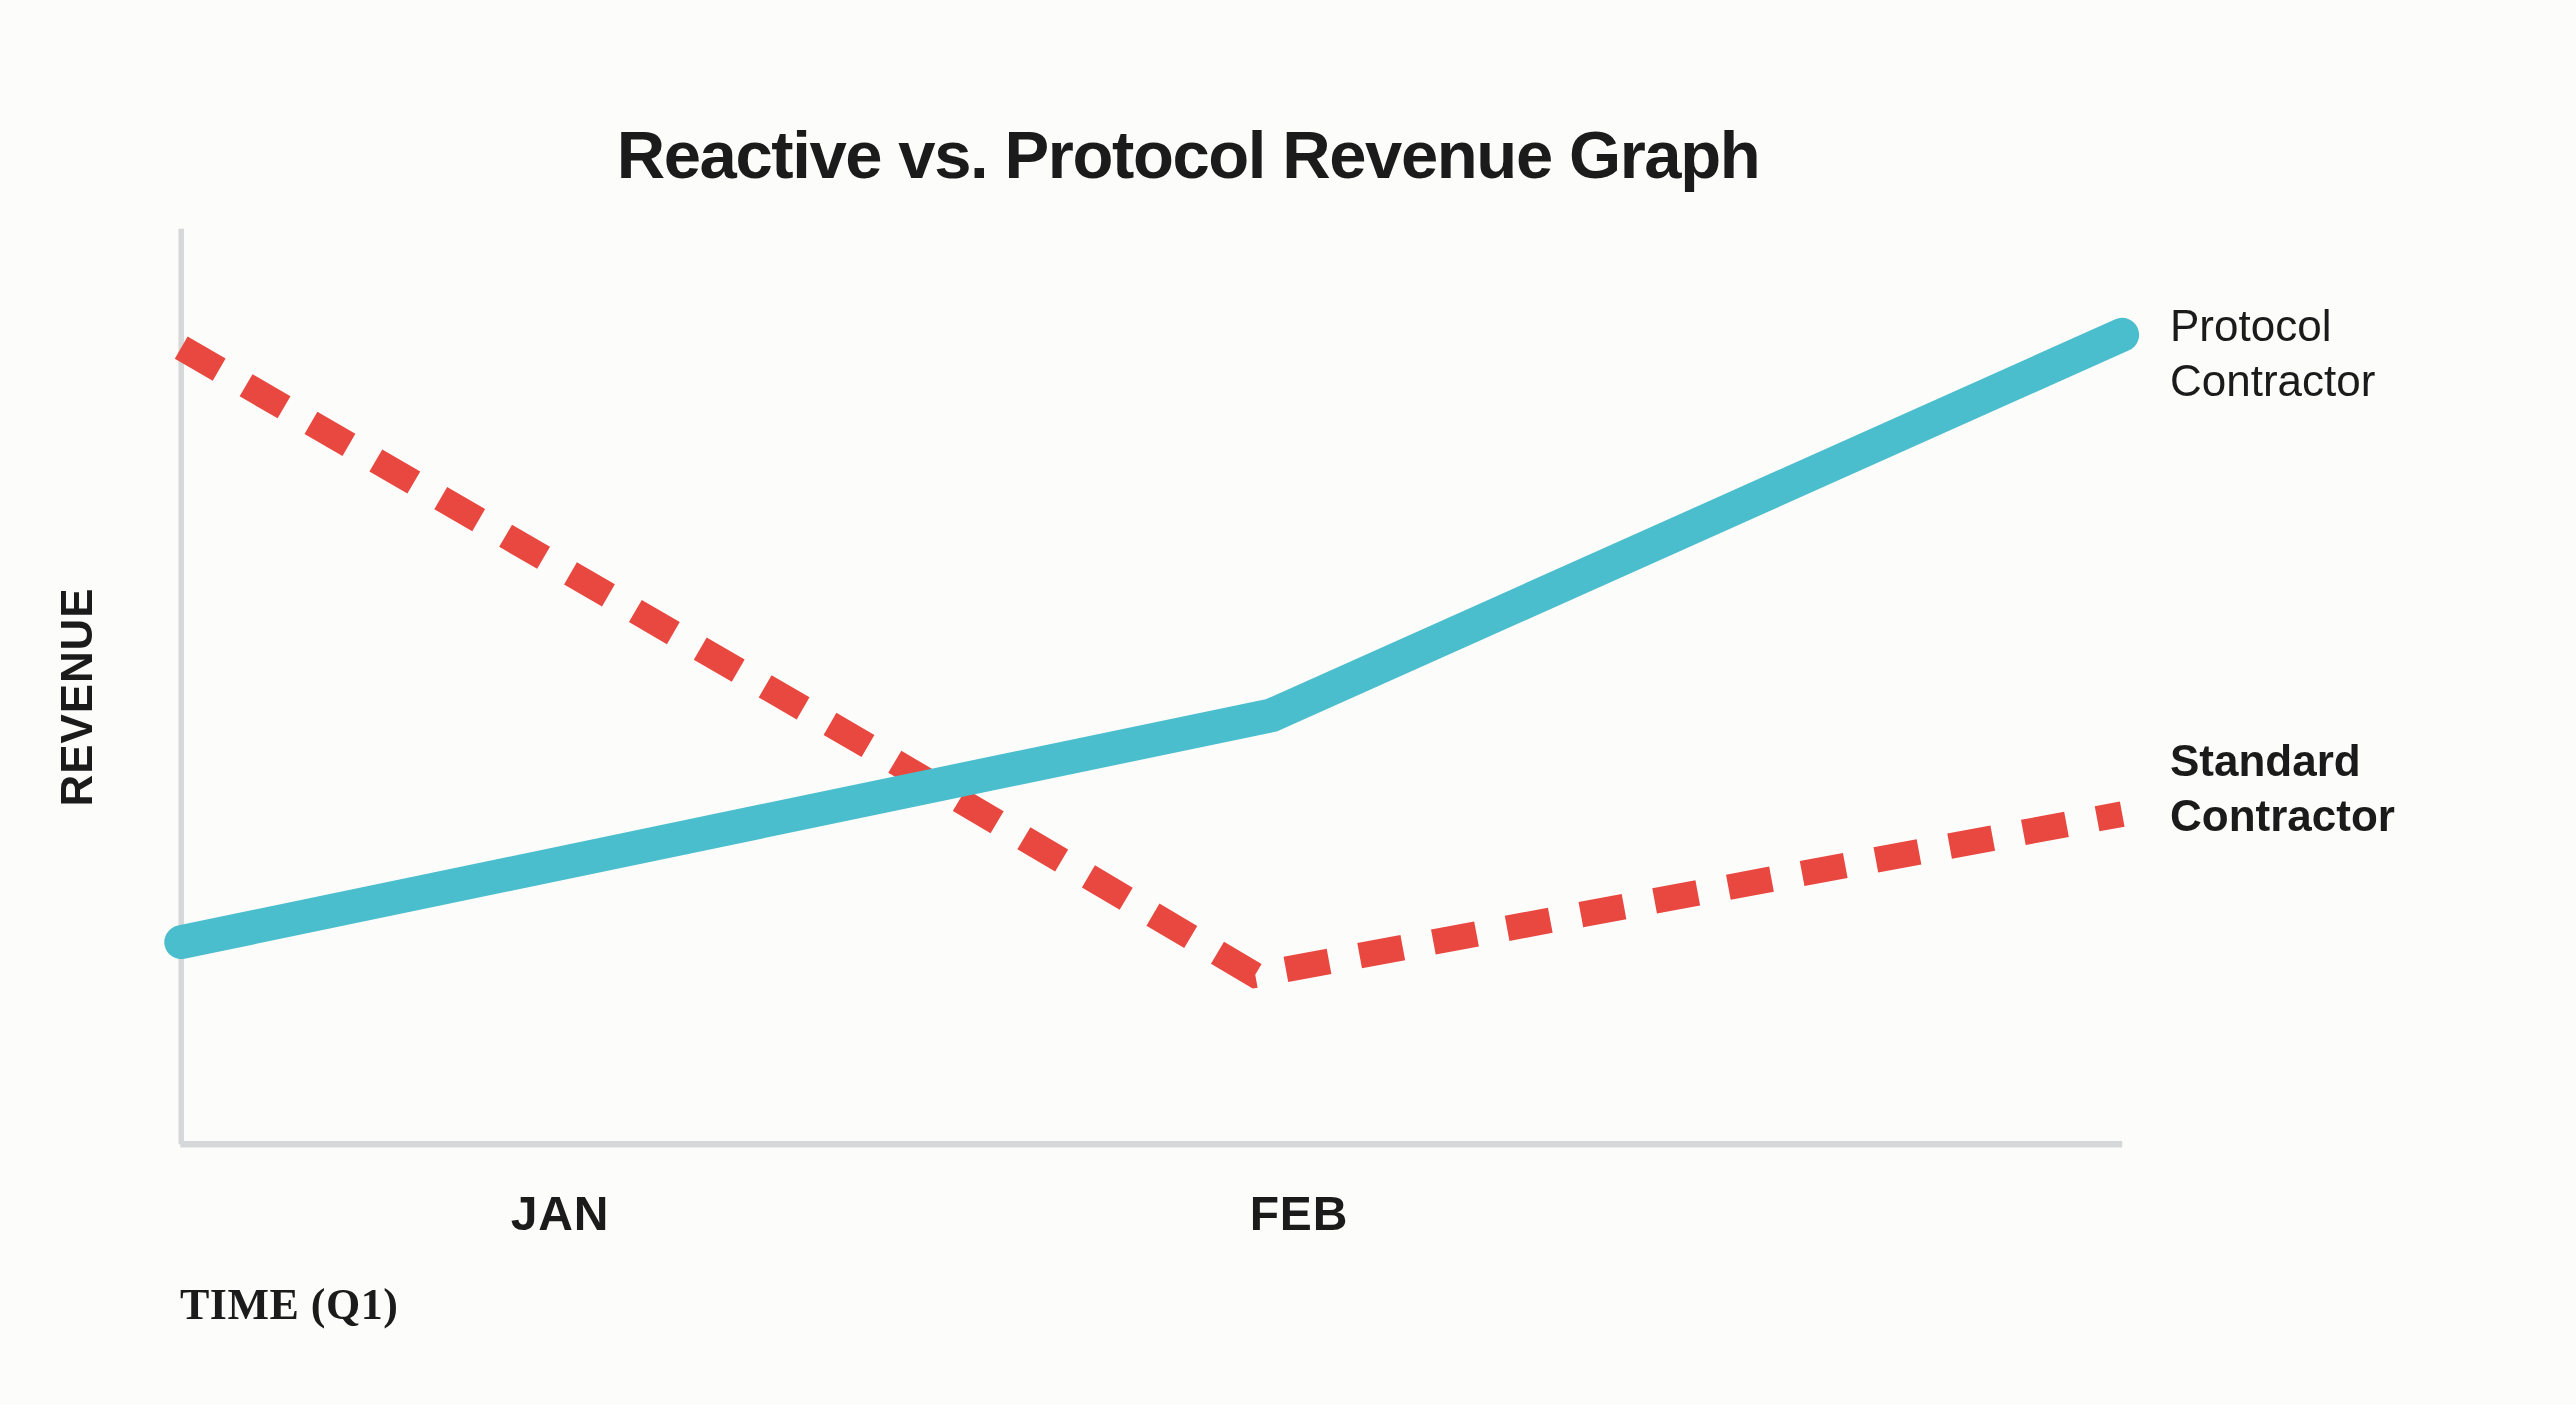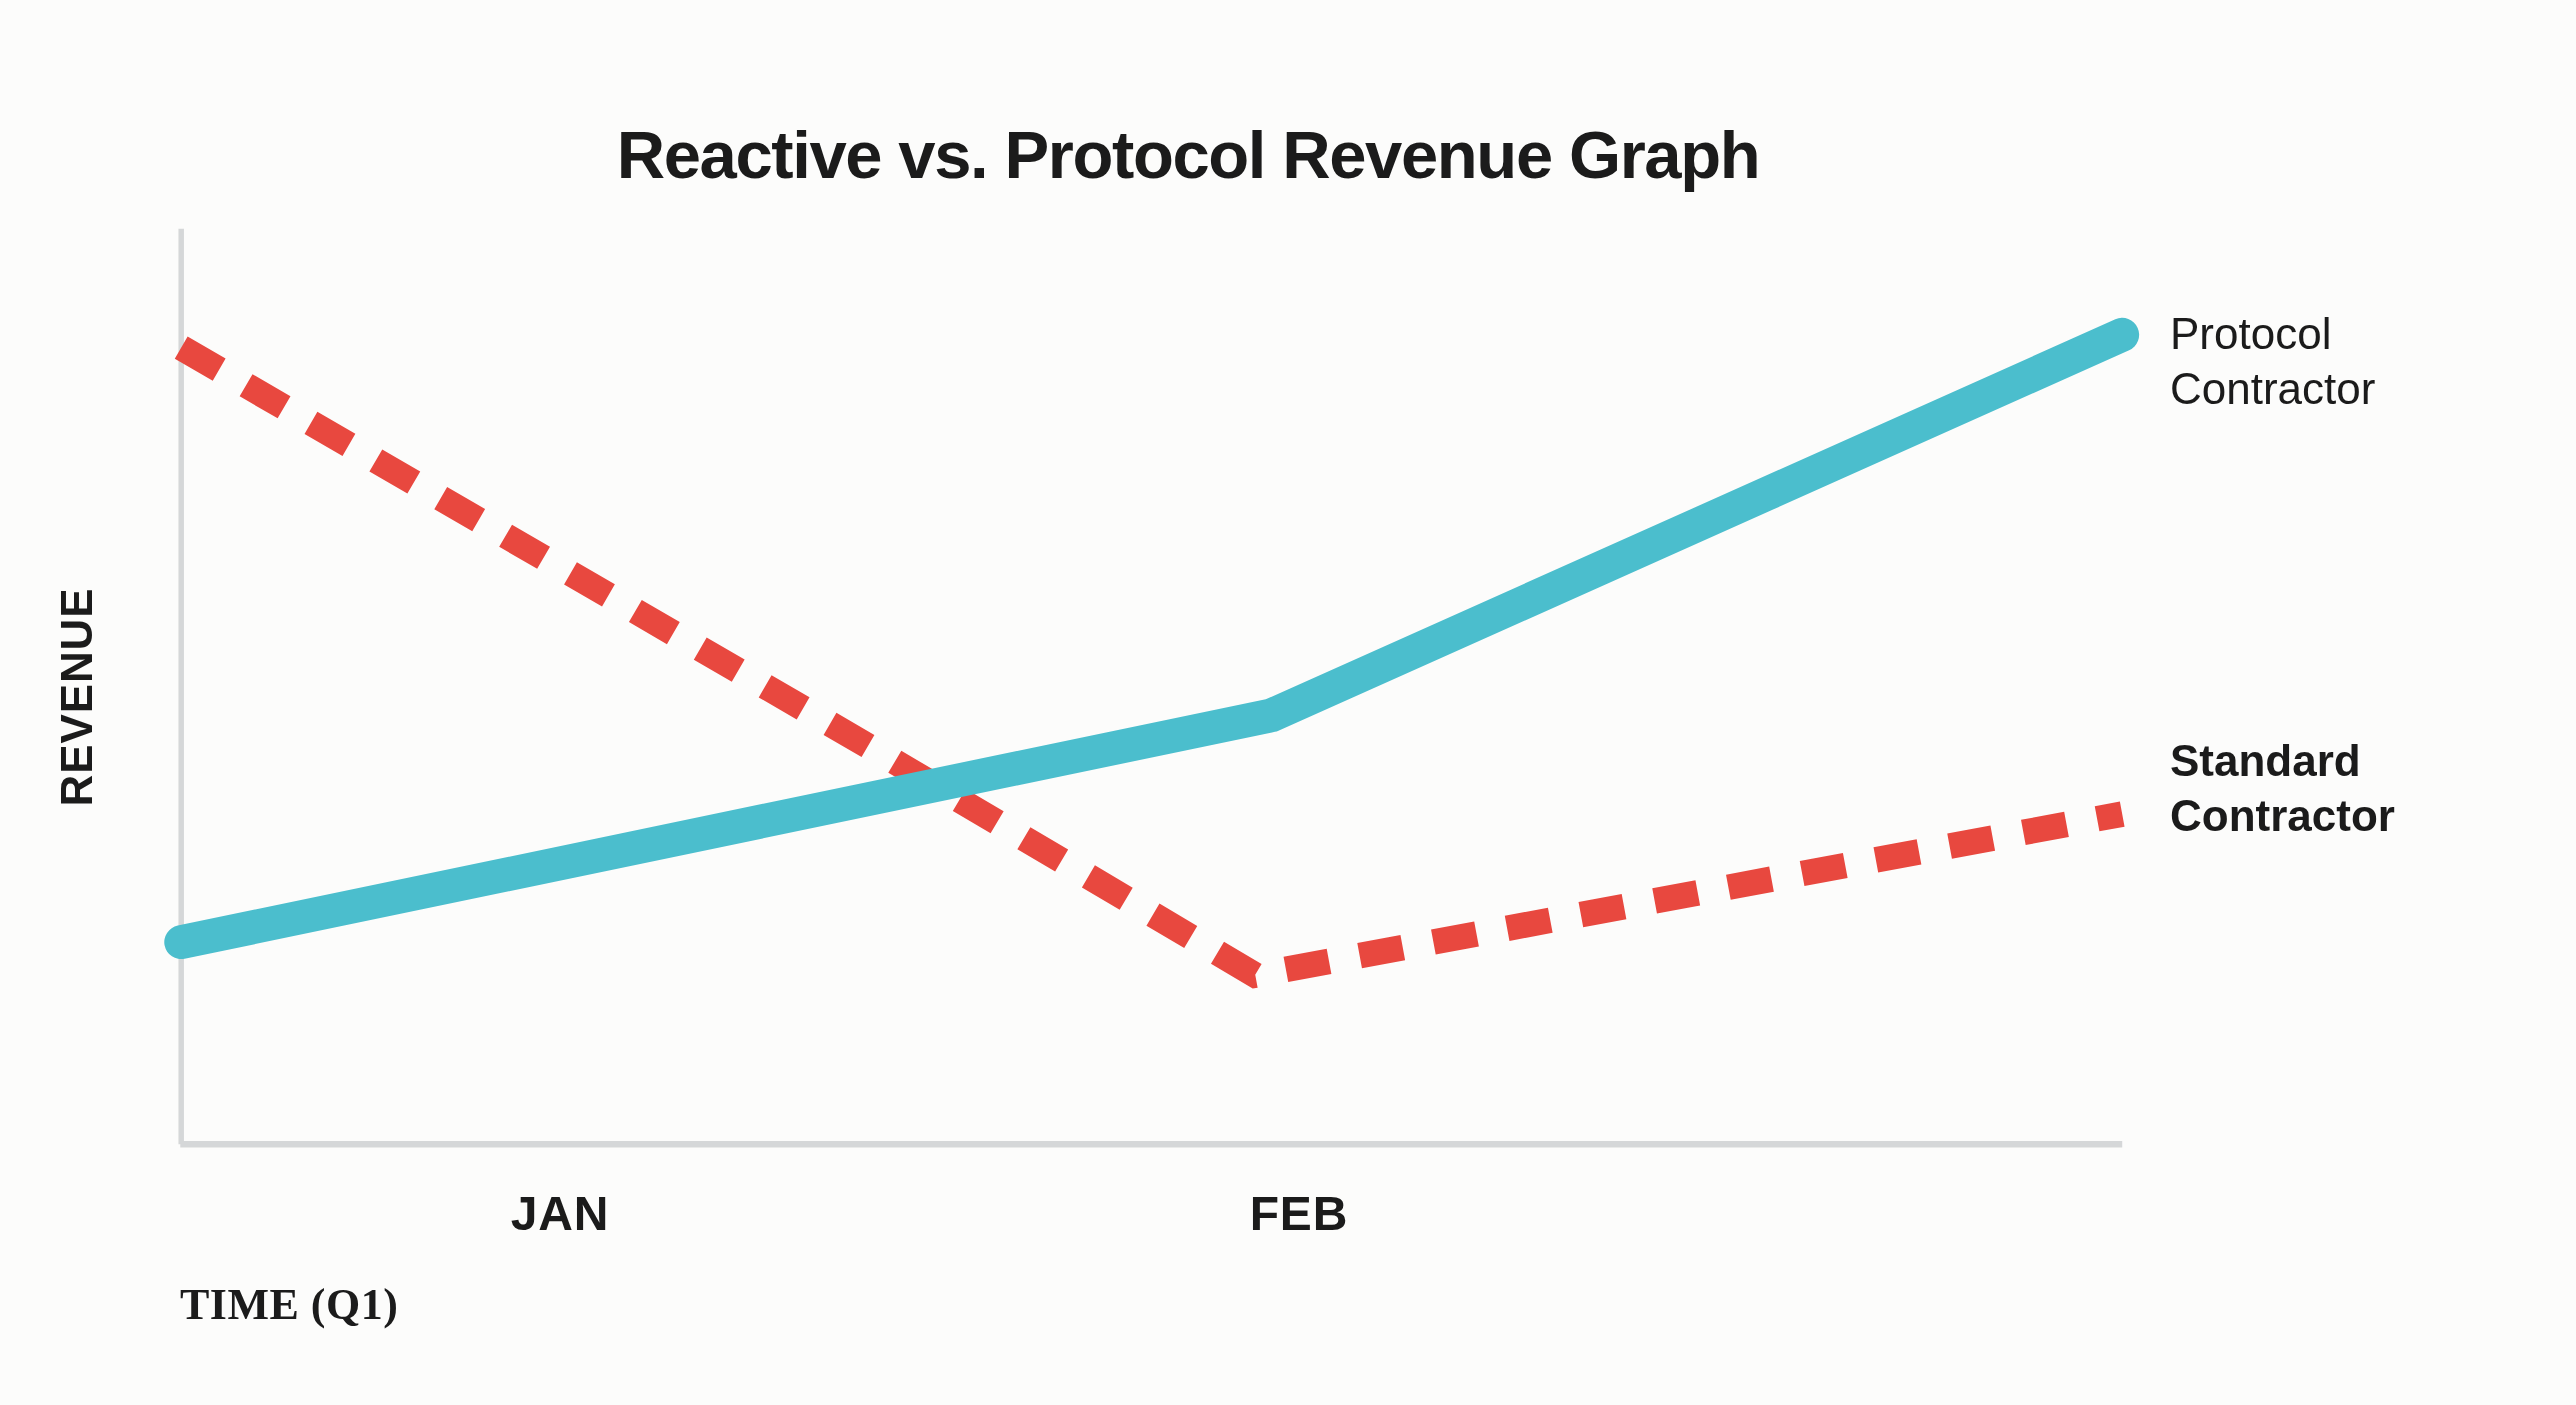--- a/index.html
+++ b/index.html
@@ -88,21 +88,21 @@
 
   
   .legend-entry {
     position: absolute;
     left: 2170px;
     font-size: 44px;
     line-height: 55px;
     color: #1b1b1b;
     white-space: nowrap;
   }
-  #legend-protocol { top: 298px; margin-top: 8px; }
+  #legend-protocol { top: 298px; }
   #legend-standard { top: 733px; font-weight: bold; }
   .legend-line2 { display: block; }
 </style>
 </head>
 <body>
 
 <div id="canvas">
 
   <div id="chart-title">Reactive vs. Protocol Revenue Graph</div>
 

